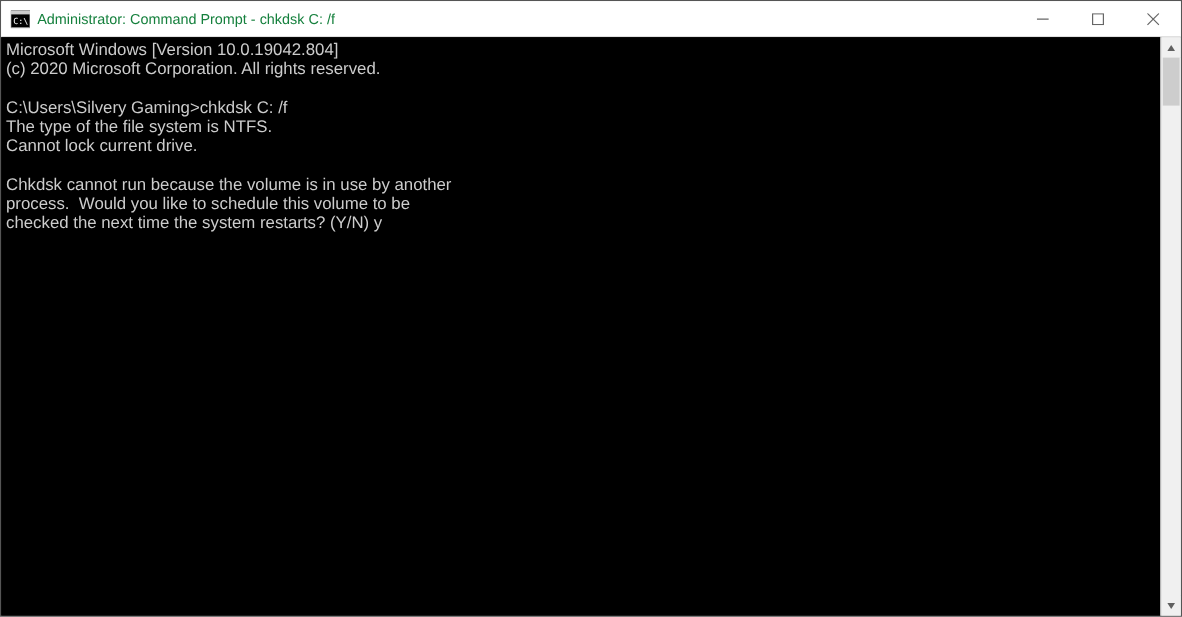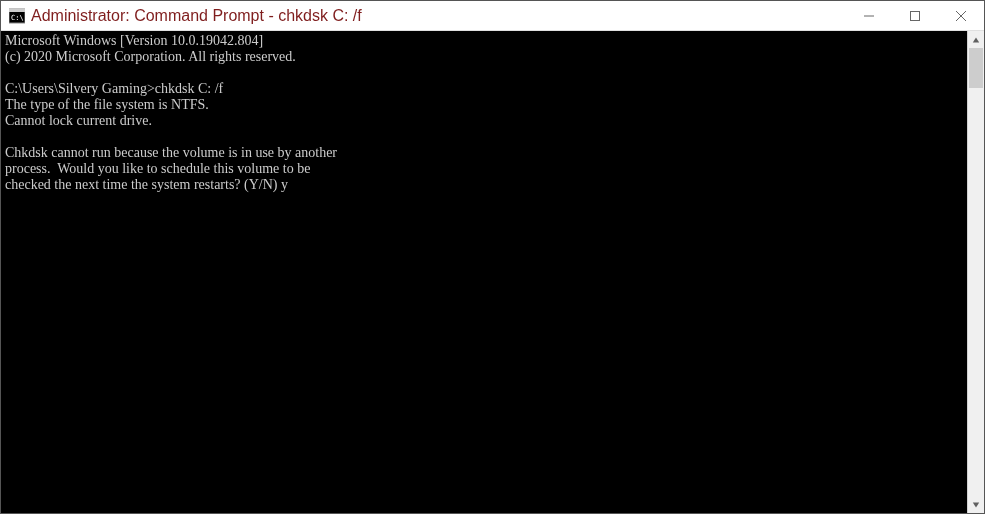--- a/index.html
+++ b/index.html
@@ -37,22 +37,22 @@
       margin-right: 6px;
       display: flex;
       align-items: center;
       justify-content: center;
     }
     .titlebar-icon svg {
       width: 16px;
       height: 16px;
     }
     .titlebar-text {
-      font-size: 16px;
-      color: #7f1d1d;
+      font-size: 12px;
+      color: #15803d;
       flex: 1;
       white-space: nowrap;
       overflow: hidden;
     }
     .window-controls {
       display: flex;
       height: 100%;
     }
     .win-btn {
       width: 46px;
@@ -72,21 +72,21 @@
     .content-wrap {
       flex: 1;
       display: flex;
       background: #000;
       position: relative;
     }
     .terminal {
       flex: 1;
       background: #000000;
       color: #cccccc;
-      font-family: Liberation Serif, serif;
+      font-family: Liberation Sans, sans-serif;
       font-size: 14px;
       line-height: 16px;
       padding: 2px 4px;
       white-space: pre;
       overflow: hidden;
     }
     .terminal-line {
       white-space: pre;
     }
     .scrollbar {

